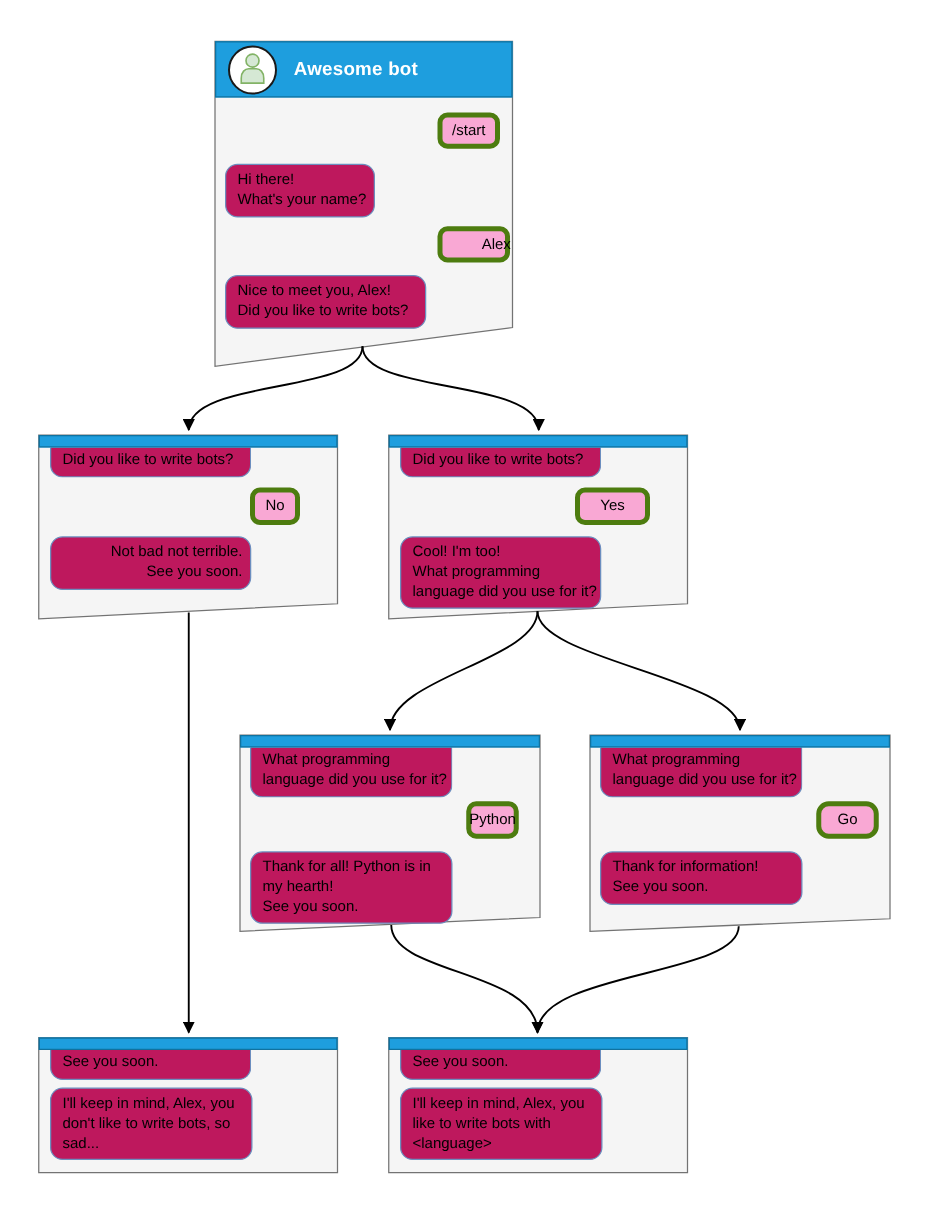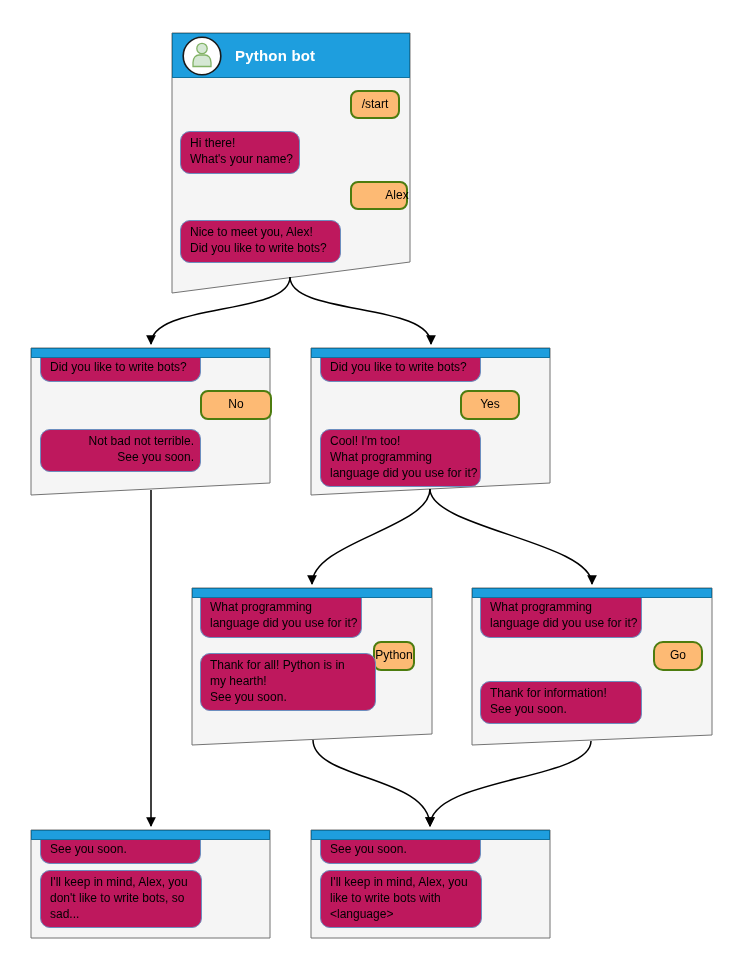--- a/index.html
+++ b/index.html
@@ -24,21 +24,21 @@
 
   .bubble{
     position:absolute;z-index:1;box-sizing:border-box;
     font-size:12px;line-height:1.32;color:#000000;white-space:pre;
   }
   .bot{
     background:#be185d;border:1px solid #6c8ebf;border-radius:10px;
     padding:4px 6px 5px 9px;
   }
   .user{
-    background:#fdba74;border:2px solid #4d7c0f;border-radius:8px;
+    background:#f9a8d4;border:4px solid #4d7c0f;border-radius:8px;
     display:flex;align-items:center;justify-content:center;text-align:left;
   }
   .clip-top{
     border-top:none;border-radius:0 0 10px 10px;padding-top:2px;
   }
 </style>
 </head>
 <body>
 
 <div style="position:absolute;inset:0;">
@@ -68,47 +68,47 @@
   </svg>
 
   <div class="hdr hdr-main" style="left:172px;top:33px;width:238px;height:45px;">
     <svg class="avatar" viewBox="0 0 40 40">
       <circle cx="20" cy="20" r="18.8" fill="#ffffff" stroke="#1a1a1a" stroke-width="1.6"></circle>
       <g>
         <path d="M11 30.5 v-4 c0-5 3-7.5 6-7.5 h6 c3 0 6 2.5 6 7.5 v4 z" fill="#d5e8d4" stroke="#82b366" stroke-width="1.3"></path>
         <circle cx="20" cy="12.5" r="5.2" fill="#d5e8d4" stroke="#82b366" stroke-width="1.3"></circle>
       </g>
     </svg>
-    <span class="hdr-title">Python bot</span>
+    <span class="hdr-title">Awesome bot</span>
   </div>
   <div class="bubble user" style="left:350px;top:90px;width:50px;height:29px;">/start</div>
   <div class="bubble bot" style="left:180px;top:131px;width:120px;">Hi there!
 What's your name?</div>
   <div class="bubble user" style="left:350px;top:181px;width:58px;height:29px;padding-left:36px;">Alex</div>
   <div class="bubble bot" style="left:180px;top:220px;width:161px;">Nice to meet you, Alex!
 Did you like to write bots?</div>
 
   <div class="hdr" style="left:31px;top:348px;width:239px;height:10px;"></div>
   <div class="bubble bot clip-top" style="left:40px;top:358px;width:161px;">Did you like to write bots?</div>
-  <div class="bubble user" style="left:200px;top:390px;width:72px;height:30px;">No</div>
+  <div class="bubble user" style="left:200px;top:390px;width:40px;height:30px;">No</div>
   <div class="bubble bot" style="left:40px;top:429px;width:161px;text-align:right;">Not bad not terrible.
 See you soon.</div>
 
   <div class="hdr" style="left:311px;top:348px;width:239px;height:10px;"></div>
   <div class="bubble bot clip-top" style="left:320px;top:358px;width:161px;">Did you like to write bots?</div>
   <div class="bubble user" style="left:460px;top:390px;width:60px;height:30px;">Yes</div>
   <div class="bubble bot" style="left:320px;top:429px;width:161px;">Cool! I'm too!
 What programming
 language did you use for it?</div>
 
   <div class="hdr" style="left:192px;top:588px;width:240px;height:10px;"></div>
   <div class="bubble bot clip-top" style="left:200px;top:598px;width:162px;">What programming
 language did you use for it?</div>
   <div class="bubble user" style="left:373px;top:641px;width:42px;height:30px;">Python</div>
-  <div class="bubble bot" style="left:200px;top:653px;width:176px;">Thank for all! Python is in
+  <div class="bubble bot" style="left:200px;top:681px;width:162px;">Thank for all! Python is in
 my hearth!
 See you soon.</div>
 
   <div class="hdr" style="left:472px;top:588px;width:240px;height:10px;"></div>
   <div class="bubble bot clip-top" style="left:480px;top:598px;width:162px;">What programming
 language did you use for it?</div>
   <div class="bubble user" style="left:653px;top:641px;width:50px;height:30px;border-radius:10px;">Go</div>
   <div class="bubble bot" style="left:480px;top:681px;width:162px;">Thank for information!
 See you soon.</div>
 

